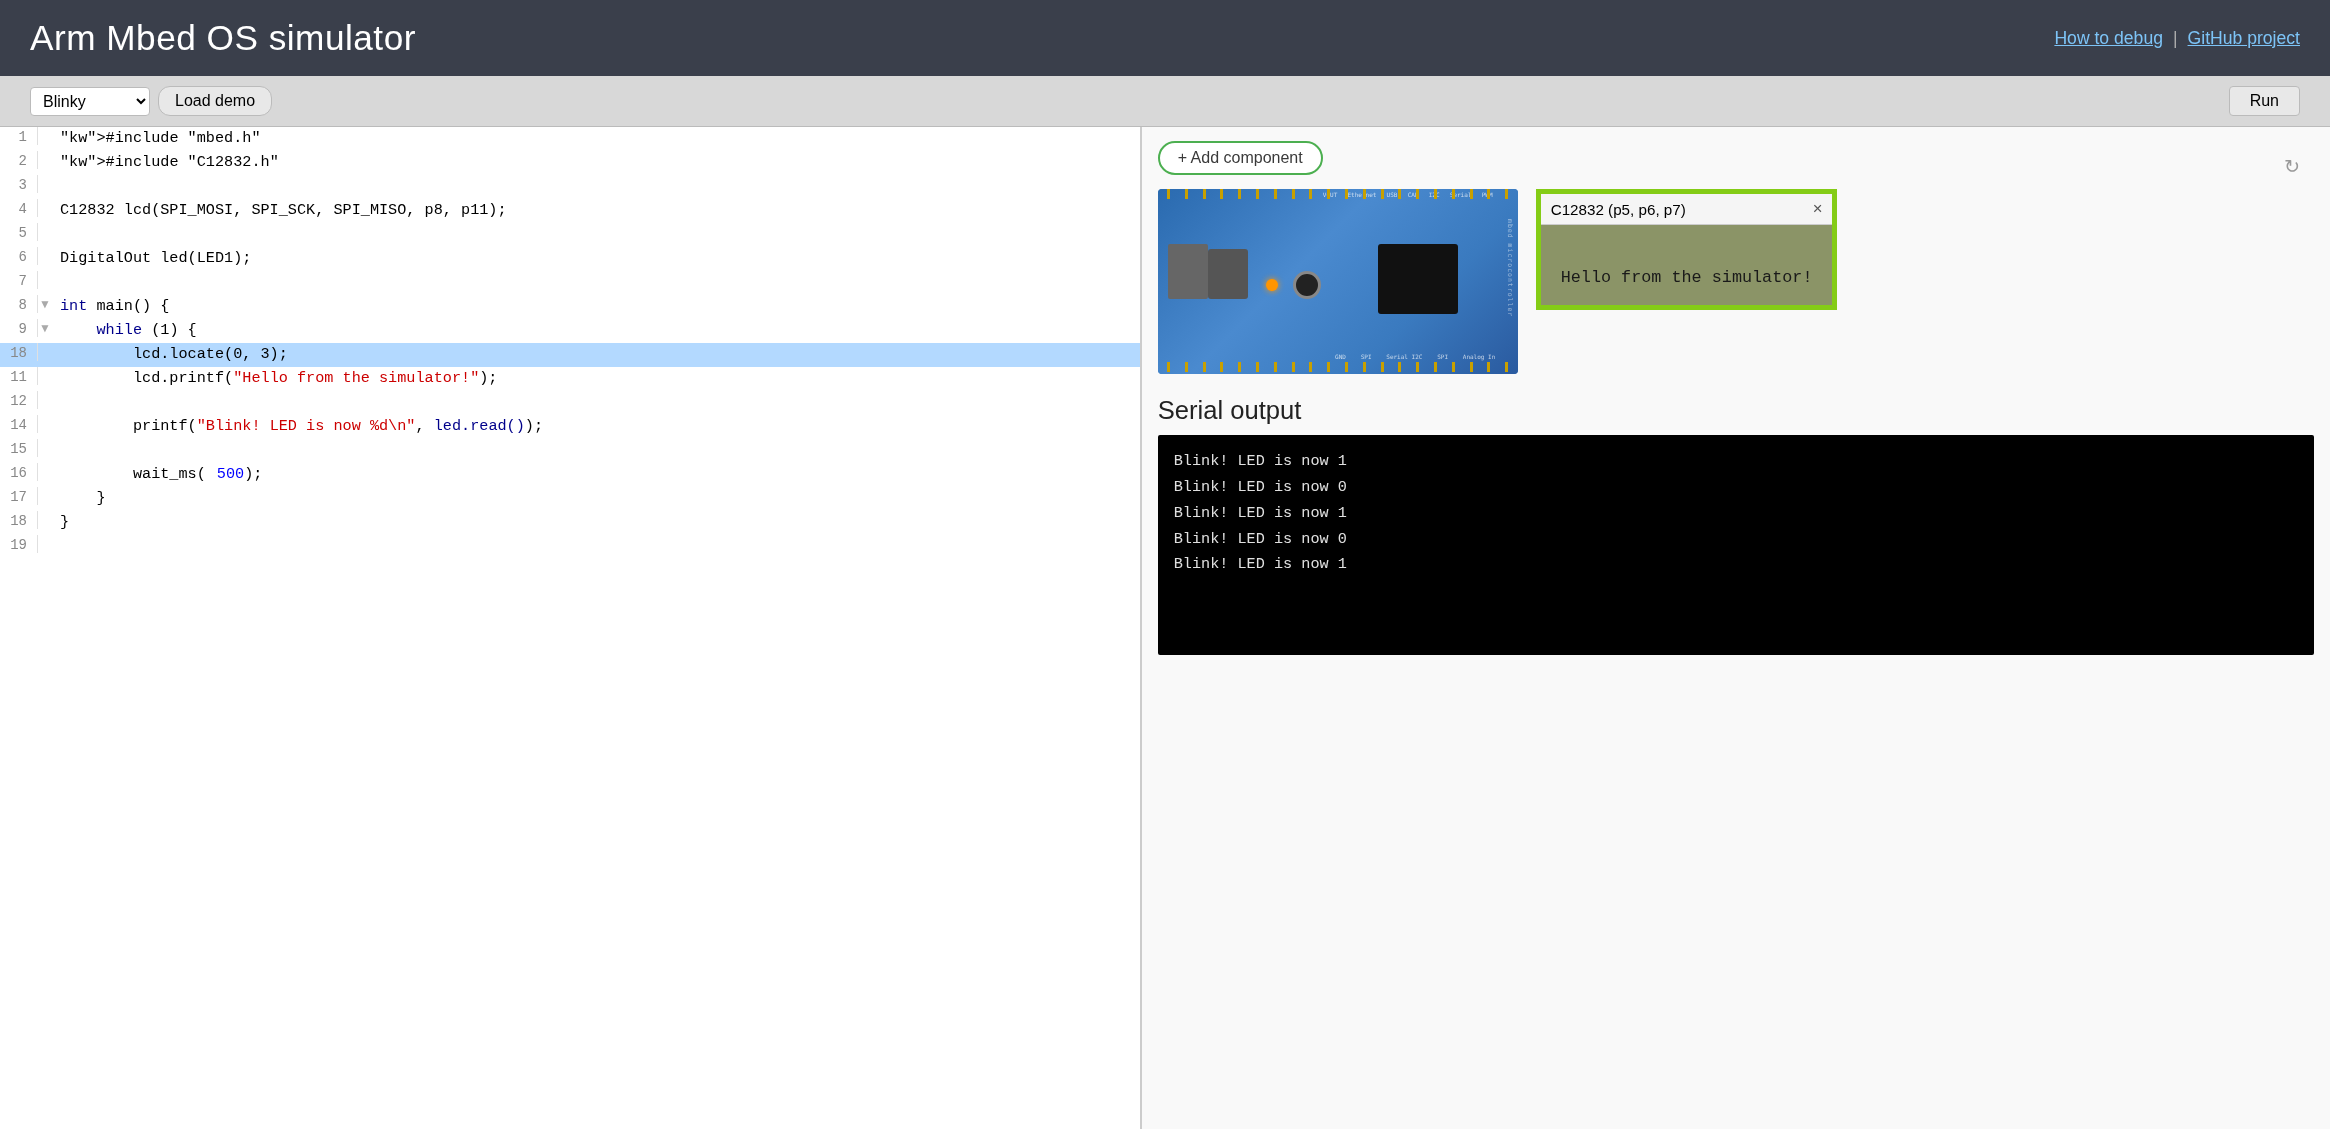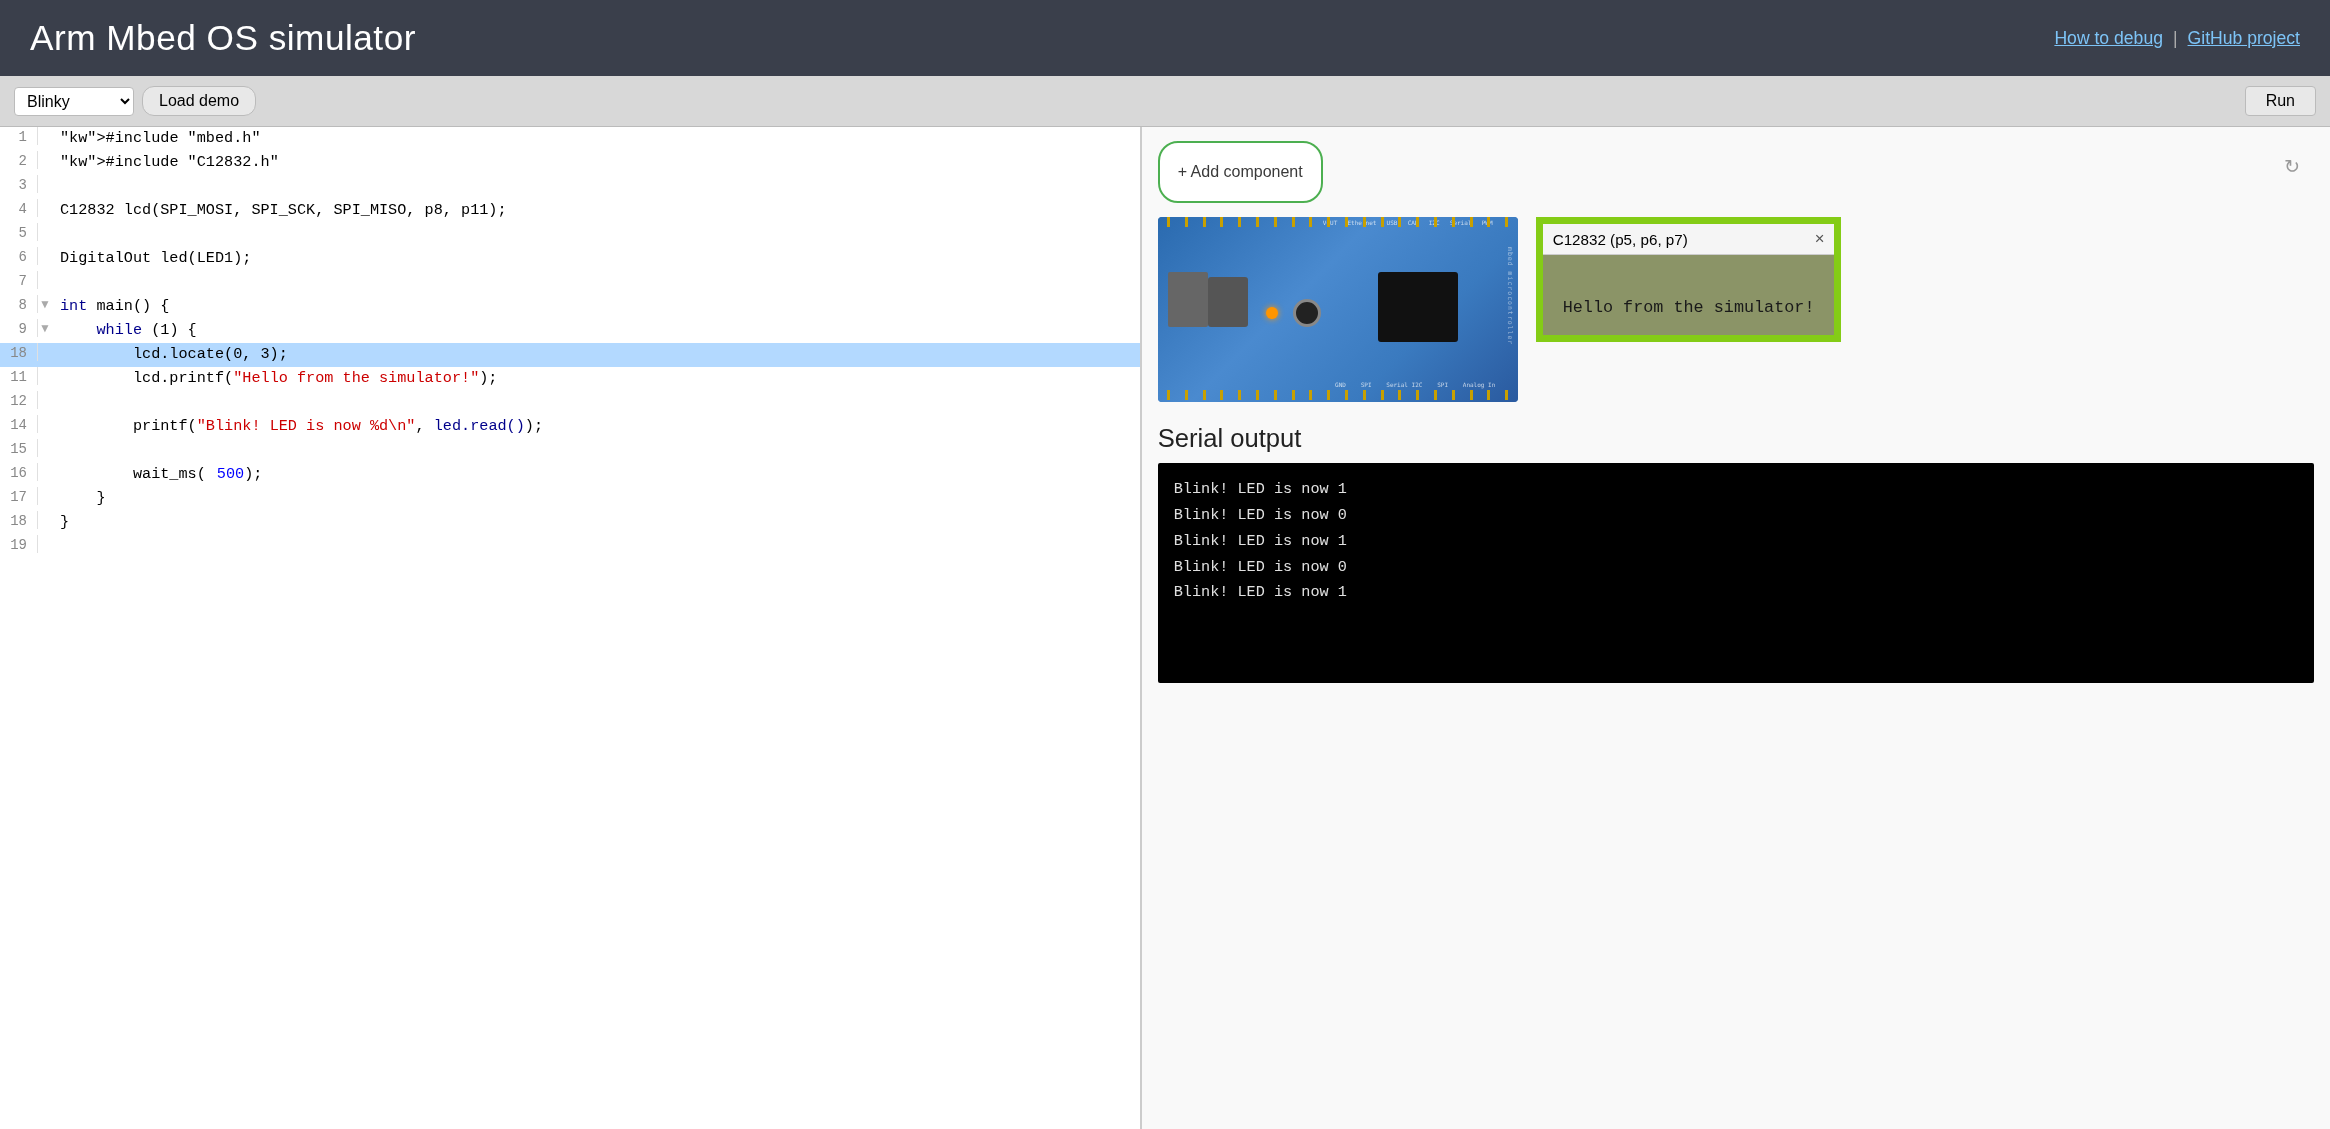--- a/index.html
+++ b/index.html
@@ -30,21 +30,21 @@
       text-decoration: underline;
       cursor: pointer;
     }
     #header-links .separator {
       color: #aaa;
     }
 
     
     #toolbar {
       background: #d8d8d8;
-      padding: 10px 14px;
+      padding: 10px 30px;
       display: flex;
       align-items: center;
       gap: 8px;
       border-bottom: 1px solid #bbb;
     }
     #demo-select {
       padding: 4px 8px;
       font-size: 1em;
       border: 1px solid #bbb;
       border-radius: 4px;
@@ -128,21 +128,21 @@
     #right-panel {
       flex: 1;
       background: #f9f9f9;
       overflow-y: auto;
       padding: 14px 16px;
     }
     #add-component-btn {
       border: 2px solid #4caf50;
       color: #3a3a3a;
       background: white;
-      padding: 20px 18px;
+      padding: 6px 18px;
       border-radius: 20px;
       font-size: 1em;
       cursor: pointer;
       margin-bottom: 14px;
     }
 
     
     #components-row {
       display: flex;
       gap: 18px;
@@ -254,21 +254,21 @@
       right: 15px;
       display: flex;
       justify-content: space-around;
       font-size: 0.42em;
       color: rgba(255,255,255,0.7);
       font-family: monospace;
     }
 
     
     #lcd-component {
-      border: 7px solid #84cc16;
+      border: 5px solid #84cc16;
       background: white;
       padding: 0;
       min-width: 280px;
     }
     #lcd-titlebar {
       display: flex;
       justify-content: space-between;
       align-items: center;
       padding: 5px 10px;
       border-bottom: 1px solid #ccc;

